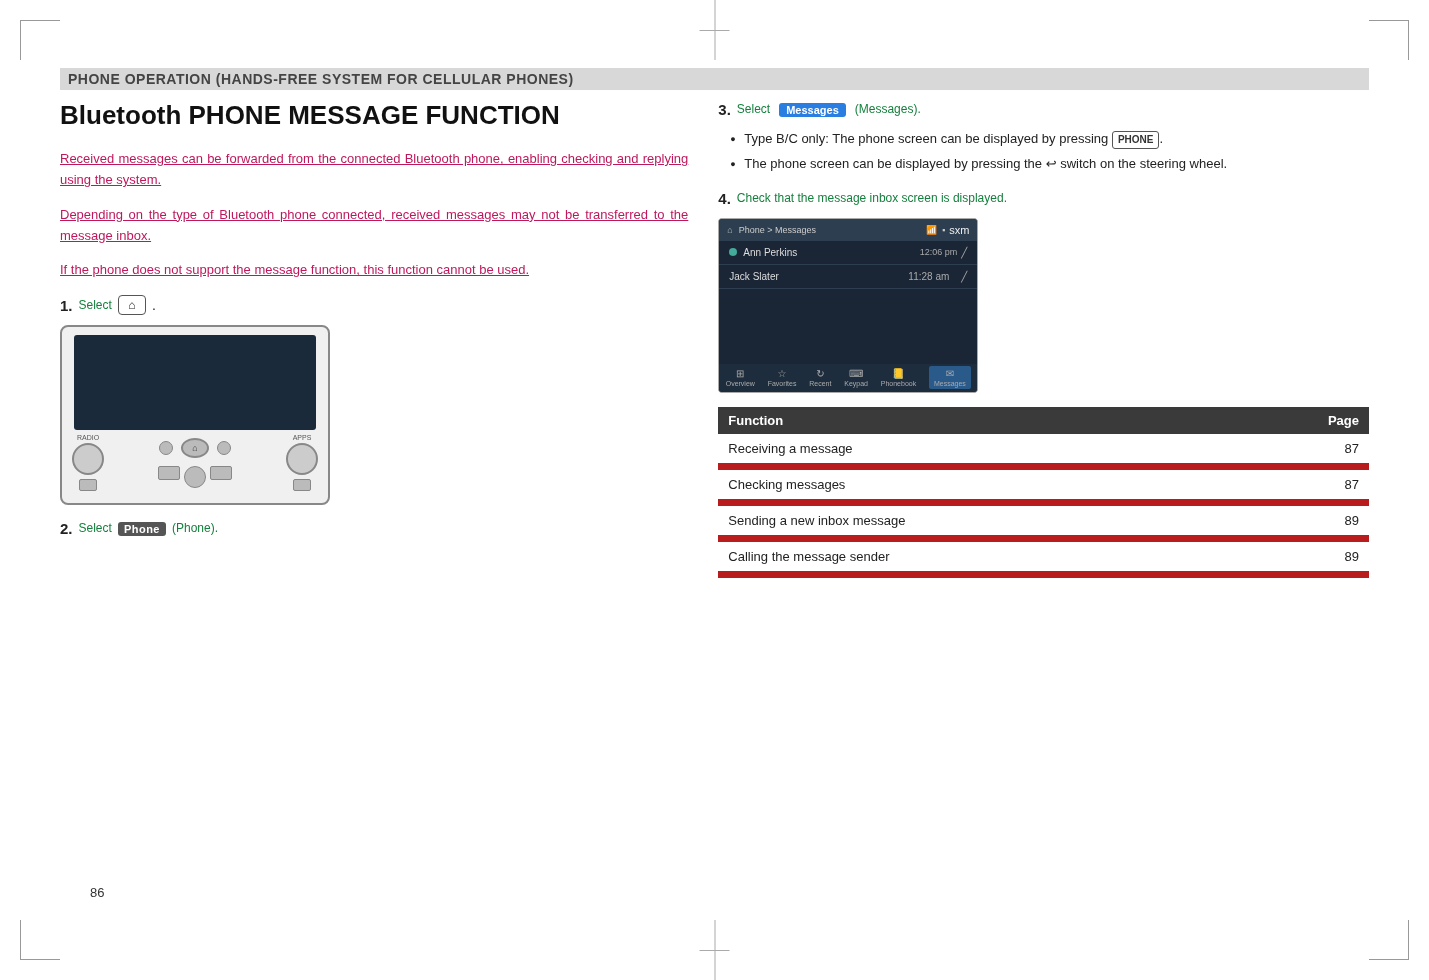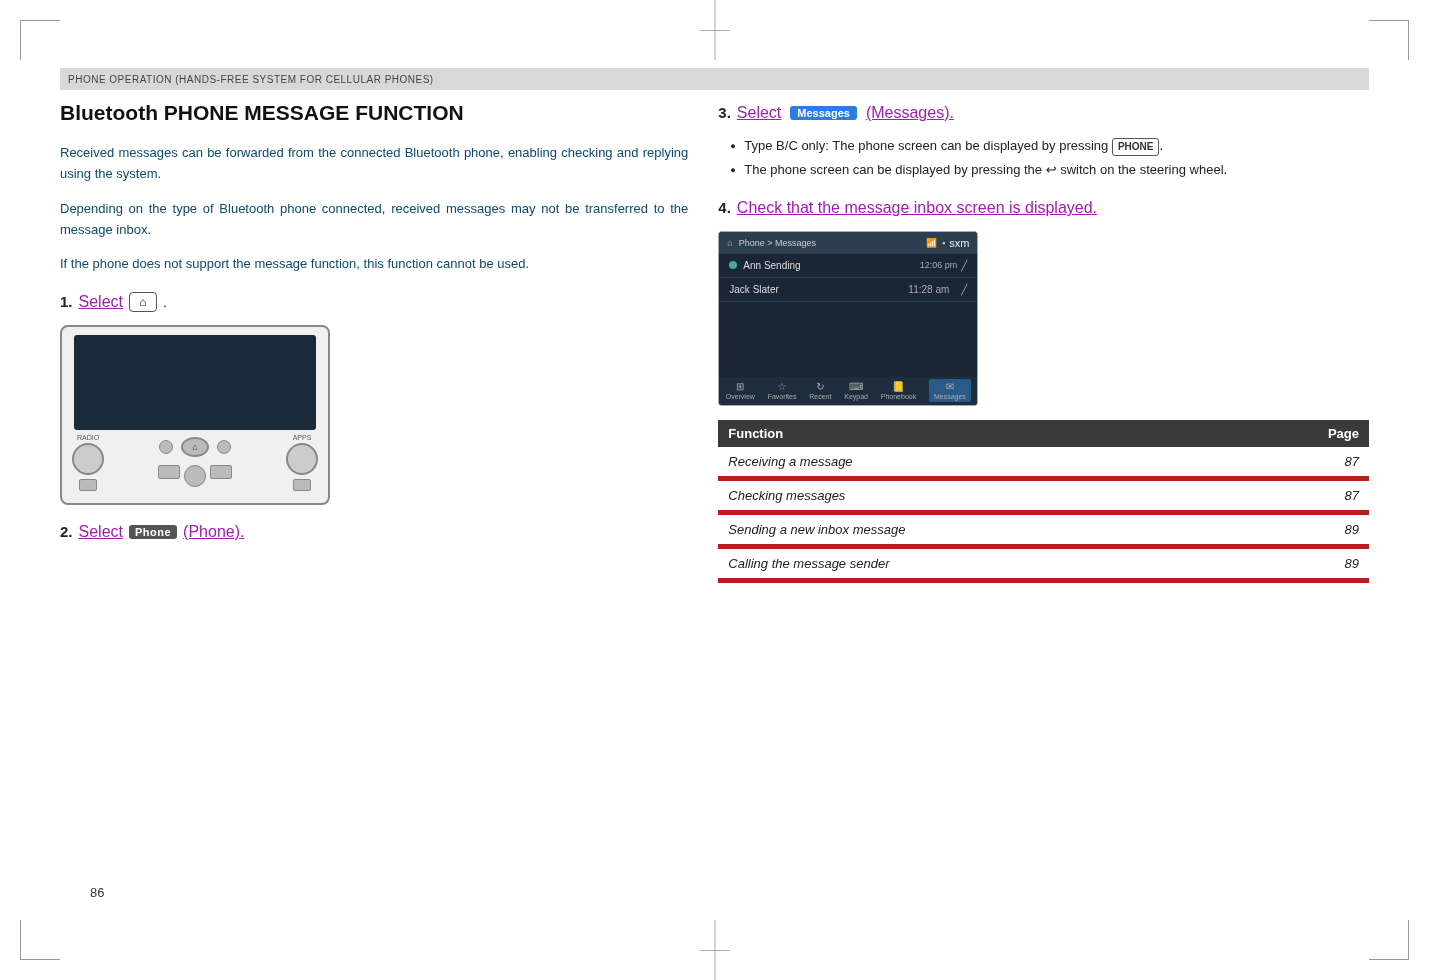--- a/index.html
+++ b/index.html
@@ -68,24 +68,25 @@
       top: 68px;
       left: 60px;
       right: 60px;
       height: 22px;
       background: #d8d8d8;
       display: flex;
       align-items: center;
       padding: 0 8px;
     }
     .header-bar span {
-      font-size: 10px;
+      font-size: 14px;
       color: #444;
       letter-spacing: 0.5px;
       text-transform: uppercase;
+      font-weight: bold;
     }
 
     
     .page-number {
       position: absolute;
       bottom: 80px;
       left: 90px;
       font-size: 13px;
       color: #333;
     }
@@ -107,33 +108,34 @@
       max-width: 48%;
     }
 
     
     .right-col {
       flex: 1;
     }
 
     
     .page-title {
-      font-size: 21px;
+      font-size: 26px;
       font-weight: bold;
       line-height: 1.2;
       margin-bottom: 18px;
       color: #111;
     }
 
     .body-text {
       font-size: 13px;
       line-height: 1.6;
-      color: #0c4a6e;
+      color: #be185d;
       margin-bottom: 14px;
       text-align: justify;
+      text-decoration: underline;
     }
 
     .step-inline {
       display: flex;
       align-items: center;
       gap: 6px;
       margin-bottom: 10px;
     }
 
     
@@ -303,24 +305,23 @@
       background: #2a5a8a;
       padding: 2px 5px;
       border-radius: 2px;
     }
 
     
     .step-block {
       margin-bottom: 14px;
     }
     .step-content {
-      font-size: 16px;
+      font-size: 12px;
       line-height: 1.6;
-      color: #a21caf;
-      text-decoration: underline;
+      color: #15803d;
     }
     .bullet-list {
       list-style: none;
       padding: 0;
       margin: 4px 0 4px 12px;
     }
     .bullet-list li {
       font-size: 13px;
       line-height: 1.6;
       color: #222;
@@ -359,22 +360,21 @@
       background: #3a3a3a;
       color: #fff;
       padding: 6px 10px;
       text-align: left;
     }
     .func-table thead tr th:last-child {
       text-align: right;
       width: 60px;
     }
     .func-table tbody tr {
-      border-bottom: 5px solid #b91c1c;
-      font-style: italic;
+      border-bottom: 7px solid #b91c1c;
     }
     .func-table tbody tr td {
       padding: 7px 10px;
       color: #222;
     }
     .func-table tbody tr td:last-child {
       text-align: right;
     }
 
     
@@ -498,21 +498,21 @@
           <span class="breadcrumb">Phone &gt; Messages</span>
           <div class="phone-screen-icons">
             <span>📶</span>
             <span>▪</span>
             <span style="font-size:11px;color:#eee;">sxm</span>
           </div>
         </div>
 
         <div class="phone-screen-contact">
           <span><span class="contact-dot"></span></span>
-          <span style="flex:1;">Ann Sending</span>
+          <span style="flex:1;">Ann Perkins</span>
           <span style="color:#aaa;font-size:9px;margin-right:4px;">12:06 pm</span>
           <span style="color:#aaa;">╱</span>
         </div>
 
         <div class="phone-screen-contact">
           <span></span>
           <span style="flex:1;">Jack Slater</span>
           <span style="color:#aaa;font-size:10px;margin-right:12px;">11:28 am</span>
           <span style="color:#aaa;">╱</span>
         </div>

